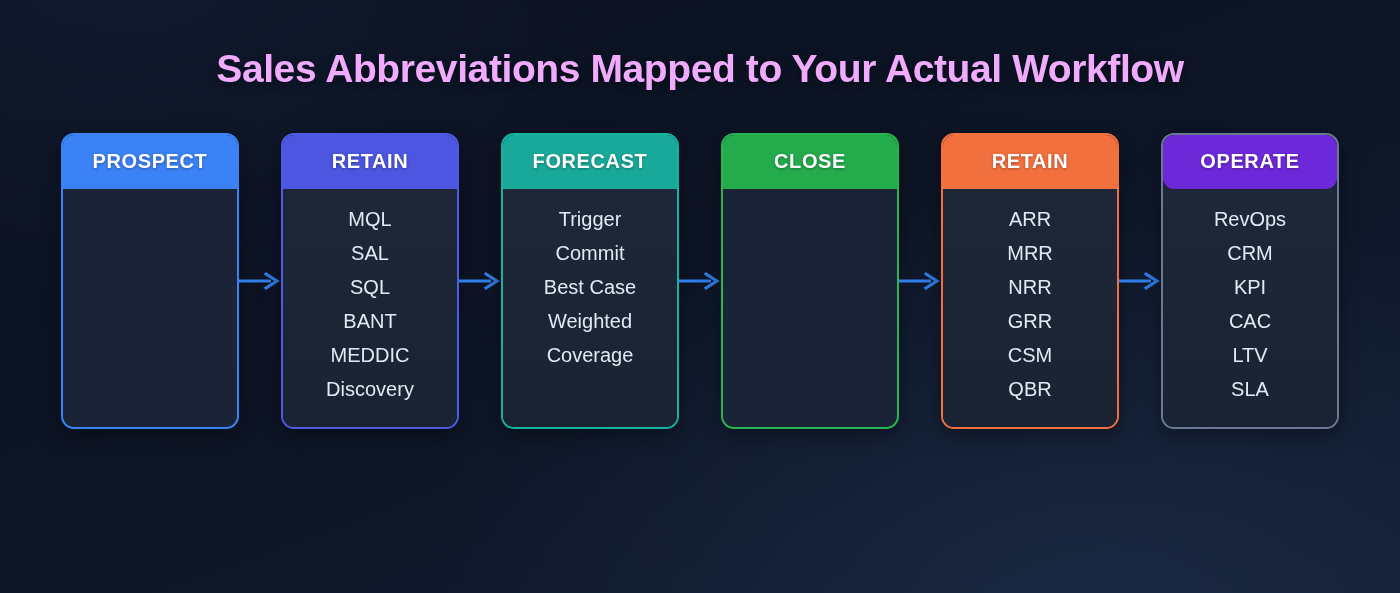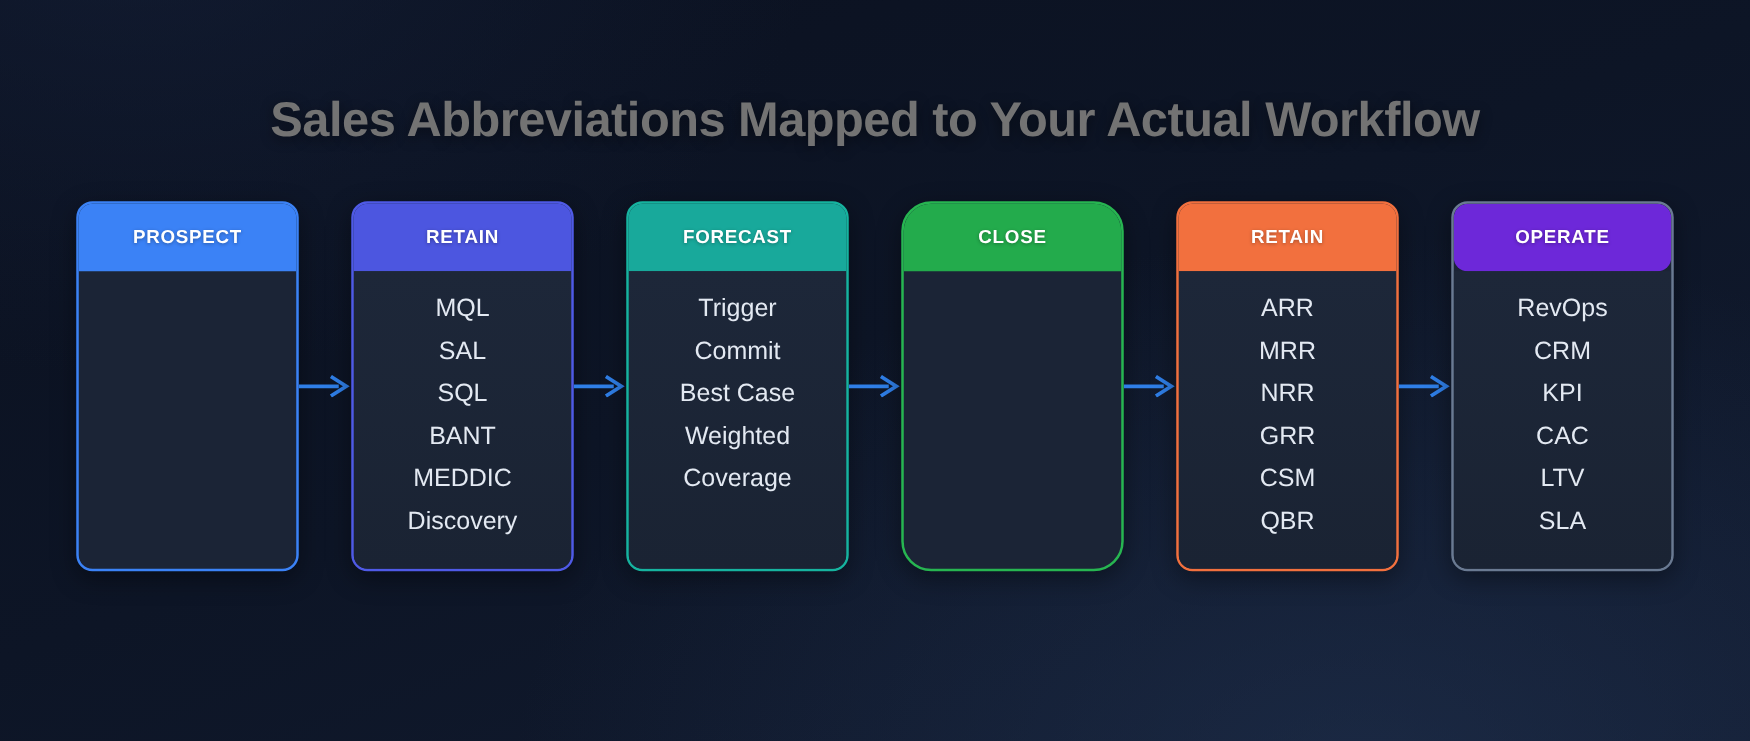--- a/index.html
+++ b/index.html
@@ -29,22 +29,22 @@
     display: flex;
     flex-direction: column;
   }
 
   
   .title {
     text-align: center;
     font-size: 39px;
     font-weight: 700;
     letter-spacing: -0.4px;
-    color: #737373;
-    margin-top: 76px;
+    color: #f0abfc;
+    margin-top: 48px;
     line-height: 1.1;
     text-shadow: 0 2px 10px rgba(0,0,0,0.45);
   }
 
   
   .flow {
     flex: 0 0 auto;
     margin-top: 42px;
     display: flex;
     align-items: flex-start;
@@ -64,21 +64,21 @@
     box-shadow: 0 6px 20px rgba(0,0,0,0.38);
     flex: 0 0 auto;
   }
 
   .card-header {
     height: 54px;
     flex: 0 0 54px;
     display: flex;
     align-items: center;
     justify-content: center;
-    font-size: 15px;
+    font-size: 20px;
     font-weight: 700;
     letter-spacing: 0.6px;
     color: #ffffff;
     background: #3b82f6;
     text-shadow: 0 1px 3px rgba(0,0,0,0.32);
   }
 
   .card-body {
     flex: 1 1 auto;
     padding: 18px 8px 10px 8px;
@@ -161,21 +161,21 @@
           <div class="card-item">Weighted</div>
           <div class="card-item">Coverage</div>
         </div>
       </div>
       <div class="arrow">
         <svg width="42" height="18" viewBox="0 0 42 18" aria-hidden="true">
           <line x1="0" y1="9" x2="32" y2="9" stroke="#2f7fe8" stroke-width="3"></line>
           <polyline points="27,2 38,9 27,16" fill="none" stroke="#2f7fe8" stroke-width="3" stroke-linecap="square" stroke-linejoin="miter"></polyline>
         </svg>
       </div>
-      <div class="card" style="border-color: rgb(39, 181, 81); border-radius: 24px;">
+      <div class="card" style="border-color: rgb(39, 181, 81);">
         <div class="card-header" style="background: rgb(35, 171, 76);">CLOSE</div>
       </div>
       <div class="arrow">
         <svg width="42" height="18" viewBox="0 0 42 18" aria-hidden="true">
           <line x1="0" y1="9" x2="32" y2="9" stroke="#2f7fe8" stroke-width="3"></line>
           <polyline points="27,2 38,9 27,16" fill="none" stroke="#2f7fe8" stroke-width="3" stroke-linecap="square" stroke-linejoin="miter"></polyline>
         </svg>
       </div>
       <div class="card" style="border-color: rgb(242, 112, 62);">
         <div class="card-header" style="background: rgb(242, 112, 62);">RETAIN</div>

